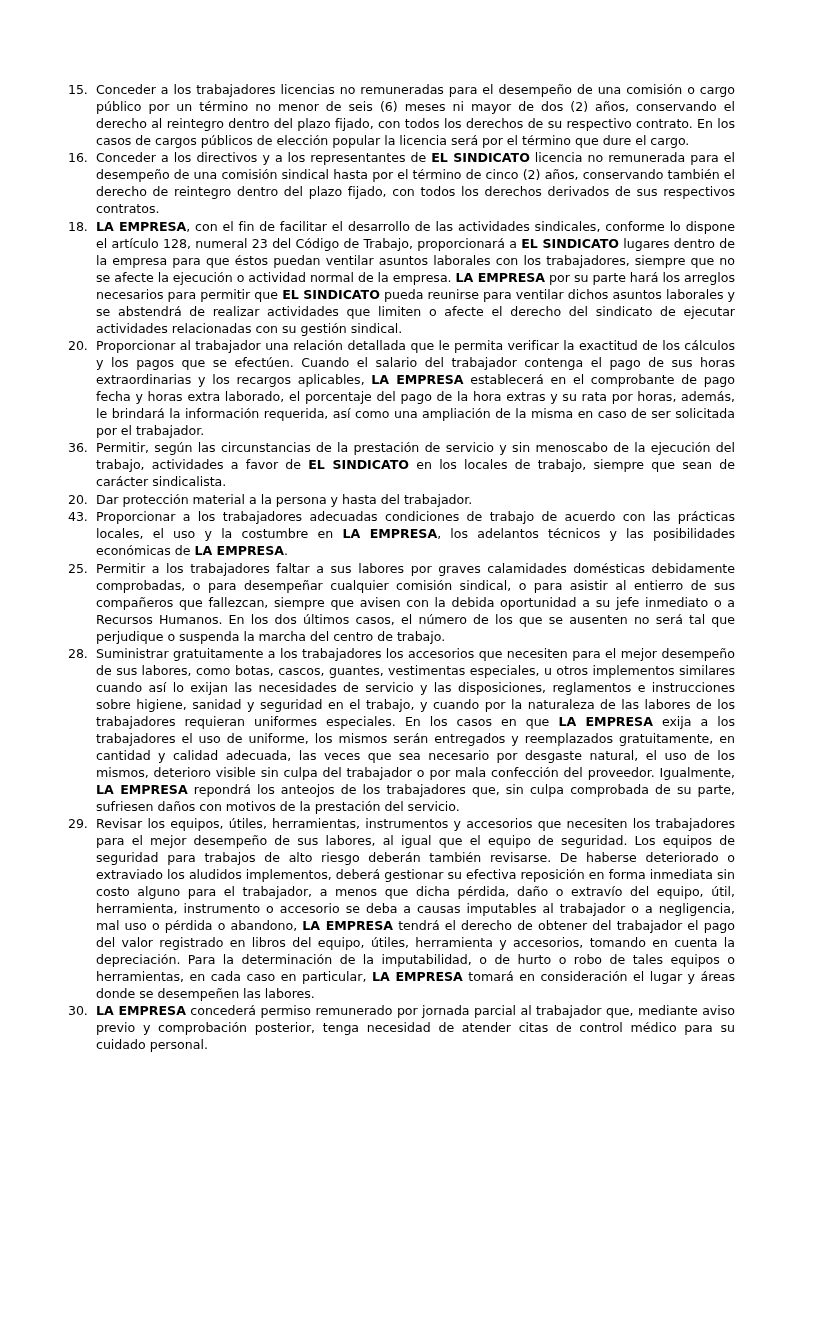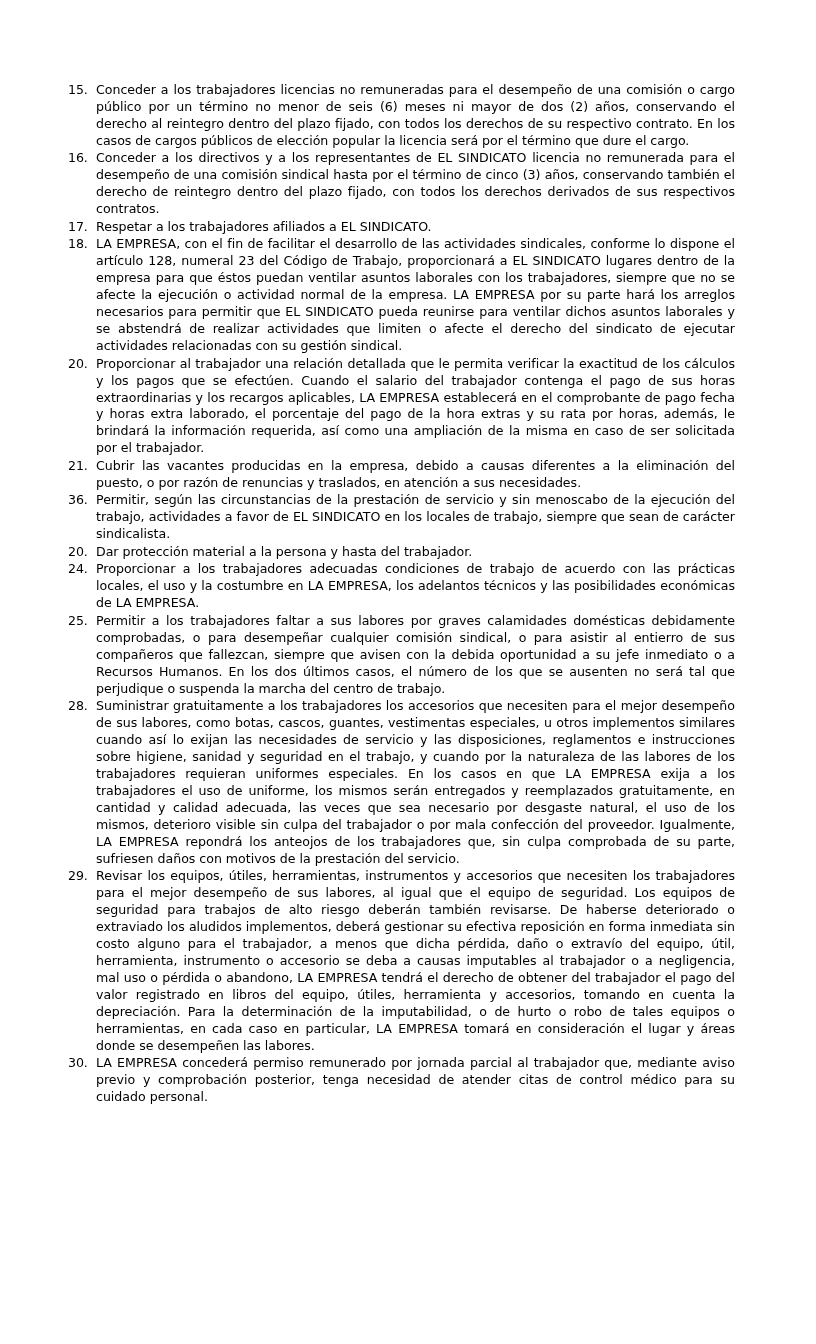--- a/index.html
+++ b/index.html
@@ -45,62 +45,54 @@
     letter-spacing: -0.1px;
   }
   .clause-body {
     flex: 1 1 auto;
     text-align: justify;
     text-justify: inter-word;
     hyphens: none;
     letter-spacing: -0.02px;
   }
   b, strong {
-    font-weight: normal;
+    font-weight: bold;
   }
 </style>
 </head>
 <body>
 
 <div class="page">
   <ol class="clause-list">
       <li class="clause">
         <span class="clause-num">15.</span>
         <span class="clause-body"><span>Conceder a los trabajadores licencias no remuneradas para el desempeño de una comisión o cargo público por un término no menor de seis (6) meses ni mayor de dos (2) años, conservando el derecho al reintegro dentro del plazo fijado, con todos los derechos de su respectivo contrato.  En los casos de cargos públicos de elección popular la licencia será por el término que dure el cargo.</span></span>
       </li>
       <li class="clause">
         <span class="clause-num">16.</span>
-        <span class="clause-body"><span>Conceder a los directivos y a los representantes de </span><b>EL SINDICATO</b><span> licencia no remunerada para el desempeño de una comisión sindical hasta por el término de cinco (3) años, conservando también el derecho de reintegro dentro del plazo fijado, con todos los derechos derivados de sus respectivos contratos.</span></span>
-      </li>
-      <li class="clause">
-        <span class="clause-num">17.</span>
-        <span class="clause-body"><span>Respetar a los trabajadores afiliados a </span><b>EL SINDICATO</b><span>.</span></span>
+        <span class="clause-body"><span>Conceder a los directivos y a los representantes de </span><b>EL SINDICATO</b><span> licencia no remunerada para el desempeño de una comisión sindical hasta por el término de cinco (2) años, conservando también el derecho de reintegro dentro del plazo fijado, con todos los derechos derivados de sus respectivos contratos.</span></span>
       </li>
       <li class="clause">
         <span class="clause-num">18.</span>
         <span class="clause-body"><b>LA EMPRESA</b><span>, con el fin de facilitar el desarrollo de las actividades sindicales, conforme lo dispone el artículo 128, numeral 23 del Código de Trabajo, proporcionará a </span><b>EL SINDICATO</b><span> lugares dentro de la empresa para que éstos puedan ventilar asuntos laborales con los trabajadores, siempre que no se afecte la ejecución o actividad normal de la empresa.  </span><b>LA EMPRESA</b><span> por su parte hará los arreglos necesarios para permitir que </span><b>EL SINDICATO</b><span> pueda reunirse para ventilar dichos asuntos laborales y se abstendrá de realizar actividades que limiten o afecte el derecho del sindicato de ejecutar actividades relacionadas con su gestión sindical.</span></span>
       </li>
       <li class="clause">
         <span class="clause-num">20.</span>
         <span class="clause-body"><span>Proporcionar al trabajador una relación detallada que le permita verificar la exactitud de los cálculos y los pagos que se efectúen.  Cuando el salario del trabajador contenga el pago de sus horas extraordinarias y los recargos aplicables, </span><b>LA EMPRESA</b><span> establecerá en el comprobante de pago fecha y horas extra laborado, el porcentaje del pago de la hora extras y su rata por horas, además, le brindará la información requerida, así como una ampliación de la misma en caso de ser solicitada por el trabajador.</span></span>
       </li>
       <li class="clause">
-        <span class="clause-num">21.</span>
-        <span class="clause-body"><span>Cubrir las vacantes producidas en la empresa, debido a causas diferentes a la eliminación del puesto, o por razón de renuncias y traslados, en atención a sus necesidades.</span></span>
-      </li>
-      <li class="clause">
         <span class="clause-num">36.</span>
         <span class="clause-body"><span>Permitir, según las circunstancias de la prestación de servicio y sin menoscabo de la ejecución del trabajo, actividades a favor de </span><b>EL SINDICATO</b><span> en los locales de trabajo, siempre que sean de carácter sindicalista.</span></span>
       </li>
       <li class="clause">
         <span class="clause-num">20.</span>
         <span class="clause-body"><span>Dar protección material a la persona y hasta del trabajador.</span></span>
       </li>
       <li class="clause">
-        <span class="clause-num">24.</span>
+        <span class="clause-num">43.</span>
         <span class="clause-body"><span>Proporcionar a los trabajadores adecuadas condiciones de trabajo de acuerdo con las prácticas locales, el uso y la costumbre en </span><b>LA EMPRESA</b><span>, los adelantos técnicos y las posibilidades económicas de </span><b>LA EMPRESA</b><span>.</span></span>
       </li>
       <li class="clause">
         <span class="clause-num">25.</span>
         <span class="clause-body"><span>Permitir a los trabajadores faltar a sus labores por graves calamidades domésticas debidamente comprobadas, o para desempeñar cualquier comisión sindical, o para asistir al entierro de sus compañeros que fallezcan, siempre que avisen con la debida oportunidad a su jefe inmediato o a Recursos Humanos.  En los dos últimos casos, el número de los que se ausenten no será tal que perjudique o suspenda la marcha del centro de trabajo.</span></span>
       </li>
       <li class="clause">
         <span class="clause-num">28.</span>
         <span class="clause-body"><span>Suministrar gratuitamente a los trabajadores los accesorios que necesiten para el mejor desempeño de sus labores, como botas, cascos, guantes, vestimentas especiales, u otros implementos similares cuando así lo exijan las necesidades de servicio y las disposiciones, reglamentos e instrucciones sobre higiene, sanidad y seguridad en el trabajo, y cuando por la naturaleza de las labores de los trabajadores requieran uniformes especiales.    En los casos en que </span><b>LA EMPRESA</b><span> exija a los trabajadores el uso de uniforme, los mismos serán entregados y reemplazados gratuitamente, en cantidad y calidad adecuada, las veces que sea necesario por desgaste natural, el uso de los mismos, deterioro visible sin culpa del trabajador o por mala confección del proveedor.    Igualmente, </span><b>LA EMPRESA</b><span> repondrá los anteojos de los trabajadores que, sin culpa comprobada de su parte, sufriesen daños con motivos de la prestación del servicio.</span></span>
       </li>

